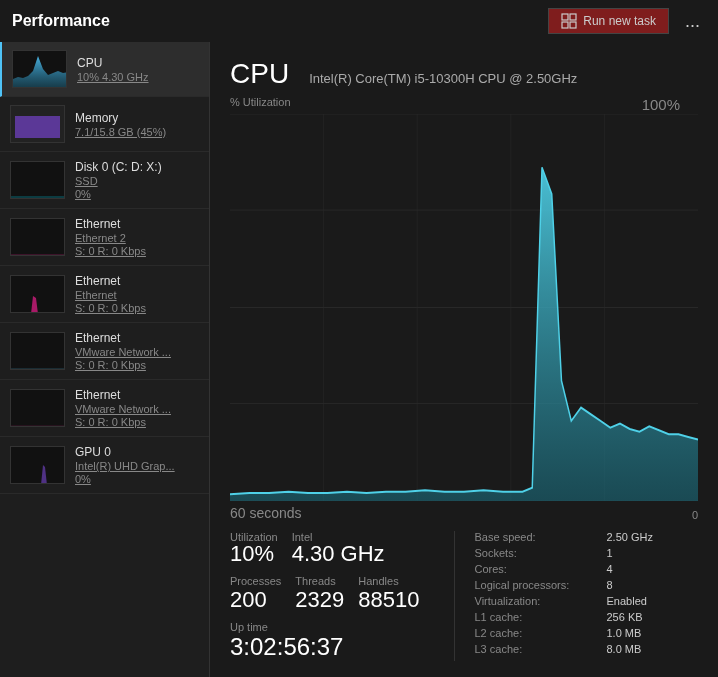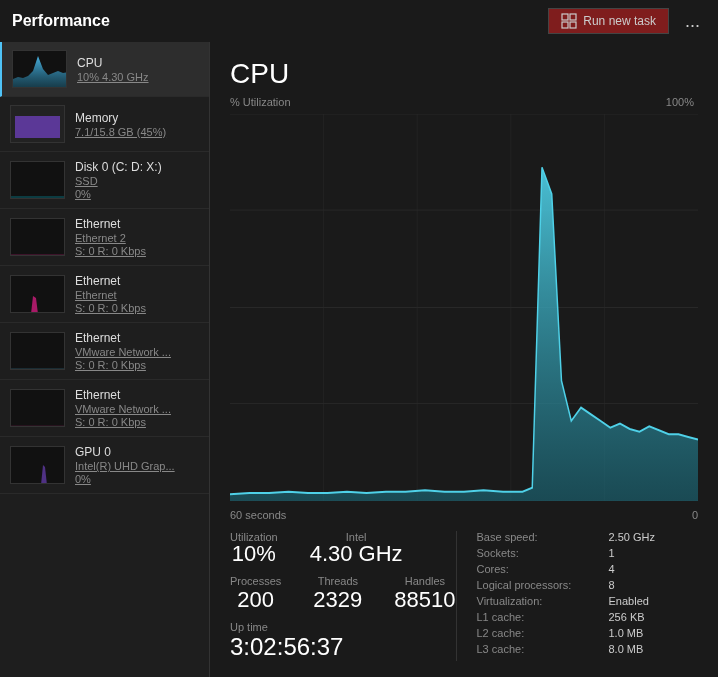--- a/index.html
+++ b/index.html
@@ -131,30 +131,30 @@
     #chart-label-y {
       position: absolute;
       top: 0;
       left: 0;
       color: #888;
       font-size: 11px;
     }
     #chart-label-y-max {
       position: absolute;
       top: 0;
-      right: 4px;
+      right: 18px;
       color: #888;
-      font-size: 11px;
+      font-size: 15px;
     }
     #chart-label-x-left {
       position: absolute;
       bottom: 0;
       left: 0;
       color: #888;
-      font-size: 11px;
+      font-size: 14px;
     }
     #chart-label-x-right {
       position: absolute;
       bottom: 0;
       right: 0;
       color: #888;
       font-size: 11px;
     }
     #chart-svg-wrap {
       position: absolute;
@@ -175,23 +175,22 @@
     #stats-left {
       flex: 1;
     }
     #stats-right {
       flex: 1;
       padding-left: 20px;
       border-left: 1px solid #333;
     }
     .stats-row {
       display: flex;
-      gap: 32px;
+      gap: 14px;
       margin-bottom: 8px;
-      text-align: center;
     }
     .stat-group { }
     .stat-label { color: #888; font-size: 11px; }
     .stat-value { color: #fff; font-size: 22px; font-weight: 300; margin-top: -2px; }
     .stat-value-small { color: #fff; font-size: 22px; font-weight: 300; }
     .stat-value-uptime { color: #fff; font-size: 24px; font-weight: 300; }
     .spec-row {
       display: flex;
       gap: 2px;
       margin-bottom: 4px;
@@ -336,20 +335,21 @@
         <div class="sidebar-item-sub">0%</div>
       </div>
     </div>
 
   </div>
 
   <div id="content">
 
     <div id="content-header">
       <span id="cpu-title">CPU</span>
+      <span id="cpu-model">Intel(R) Core(TM) i5-10300H CPU @ 2.50GHz</span>
     </div>
 
     <div id="chart-area">
       <span id="chart-label-y">% Utilization</span>
       <span id="chart-label-y-max">100%</span>
       <div id="chart-svg-wrap">
         <svg viewBox="0 0 480 290" xmlns="http://www.w3.org/2000/svg" preserveAspectRatio="none">
 
           <line x1="0" y1="0" x2="480" y2="0" stroke="#333" stroke-width="0.5"></line>
           <line x1="0" y1="72" x2="480" y2="72" stroke="#333" stroke-width="0.5"></line>

